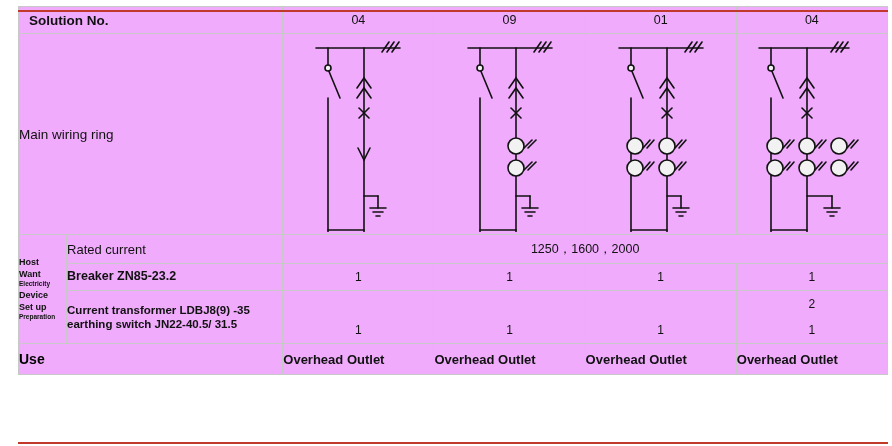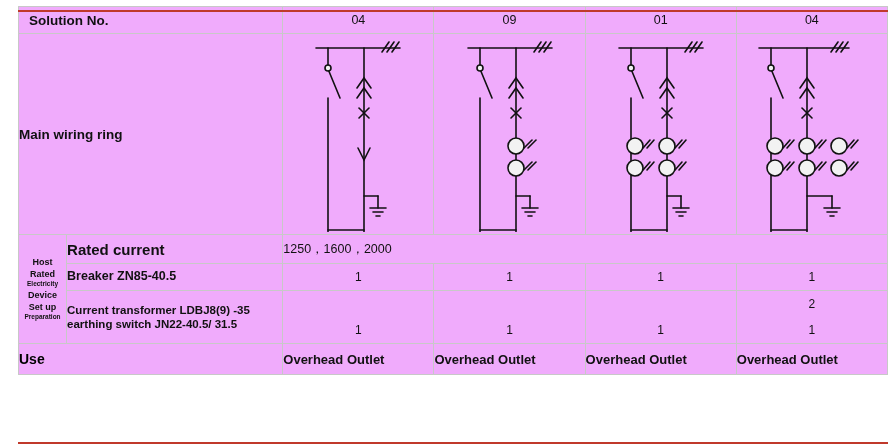--- a/index.html
+++ b/index.html
@@ -36,40 +36,39 @@
     font-weight:bold;
     font-size:13px;
     text-align:center;
     color:#111;
   }
   .hdr-row td.label{
     text-align:left;padding-left:10px;font-size:13.5px;
   }
   .hdr-row td.num{font-weight:normal;font-size:12.5px;}
   .wiring-label{
-    font-weight:bold;font-size:13.5px;padding-left:14px;color:#111;
+    font-weight:normal;font-size:13.5px;padding-left:14px;color:#111;
   }
   .wiring-cell{height:200px;text-align:center;}
   .rated-label{
-    font-weight:bold;font-size:15px;padding-left:20px;color:#111;
+    font-weight:normal;font-size:13px;padding-left:20px;color:#111;
   }
   .rated-value{
-    font-size:12.5px;color:#111;
+    text-align:center;font-size:12.5px;color:#111;
   }
   .row-label{
     font-weight:bold;font-size:12.5px;padding-left:20px;color:#111;line-height:1.25;
   }
   .row-label.small{font-size:11.5px;}
   .cellnum{text-align:center;font-size:12px;color:#111;}
   .use-label{font-weight:bold;font-size:14px;padding-left:20px;}
   .use-val{text-align:left;font-weight:bold;font-size:13px;color:#111;}
   .sidecol{
     width:48px;
     font-size:9px;
-    text-align:center;
     color:#111;
     line-height:1.35;
     padding:2px 1px;
     font-weight:bold;
   }
   .sidecol span{display:block;}
   .sidecol span.tiny{font-size:6.5px;font-weight:bold;}
   svg{display:block;margin:0 auto;}
 </style>
 </head>
@@ -252,32 +251,32 @@
             <line x1="93" y1="180" x2="97" y2="180"></line>
             <line x1="34" y1="194" x2="70" y2="194"></line>
           </g>
         </svg>
       </td>
     </tr>
 
     <tr>
       <td rowspan="4" class="sidecol">
         <span>Host</span>
-        <span>Rated</span>
+        <span>Want</span>
         <span class="tiny">Electricity</span>
         <span>Device</span>
         <span>Set up</span>
         <span class="tiny">Preparation</span>
       </td>
       <td class="rated-label" style="height:28px">Rated current</td>
       <td colspan="4" class="rated-value">1250，1600，2000</td>
     </tr>
 
     <tr>
-      <td class="row-label" style="height:26px">Breaker ZN85-40.5</td>
+      <td class="row-label" style="height:26px">Breaker ZN85-23.2</td>
       <td class="cellnum">1</td>
       <td class="cellnum">1</td>
       <td class="cellnum">1</td>
       <td class="cellnum">1</td>
     </tr>
 
     <tr>
       <td rowspan="2" class="row-label small">
         <span>Current transformer LDBJ8(9)</span>
         <span>-35 earthing switch JN22-40.5/</span>

